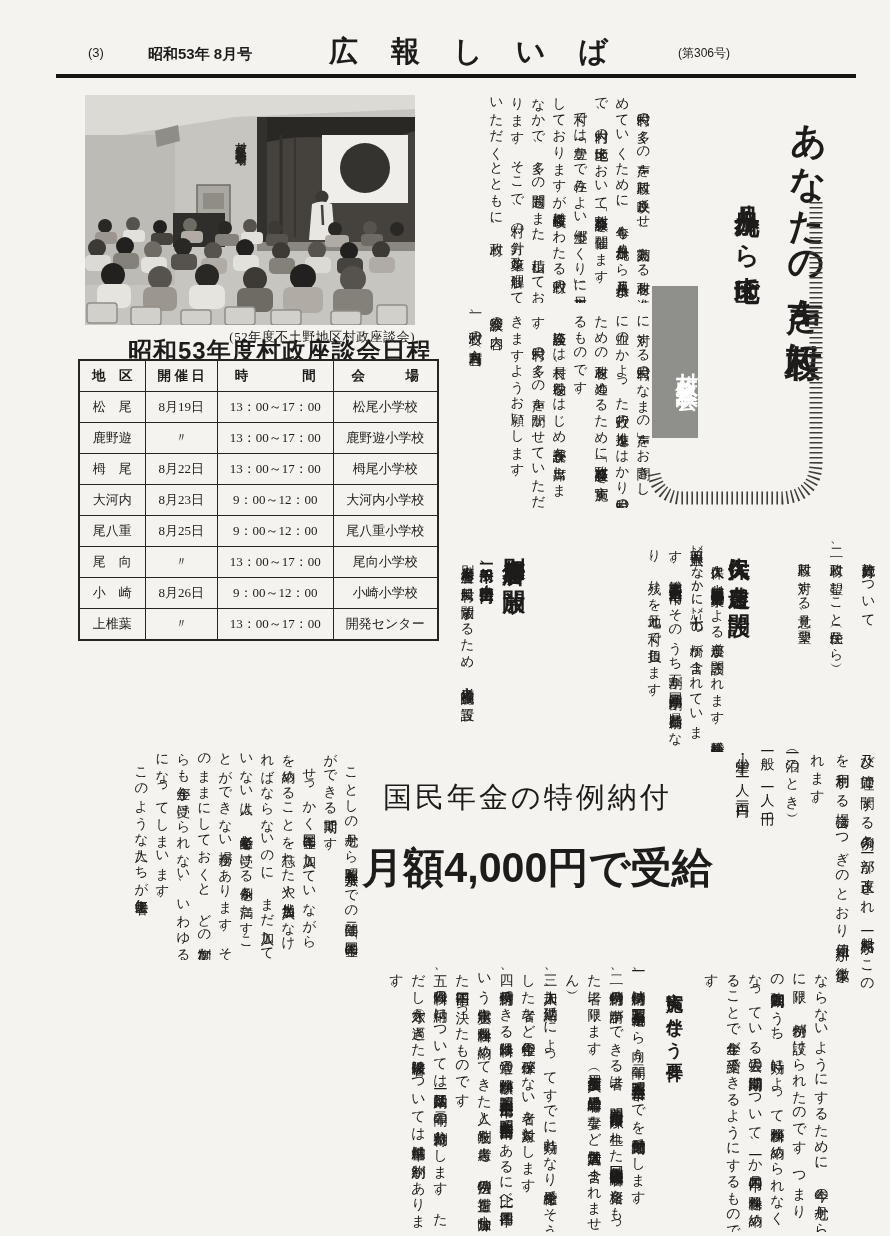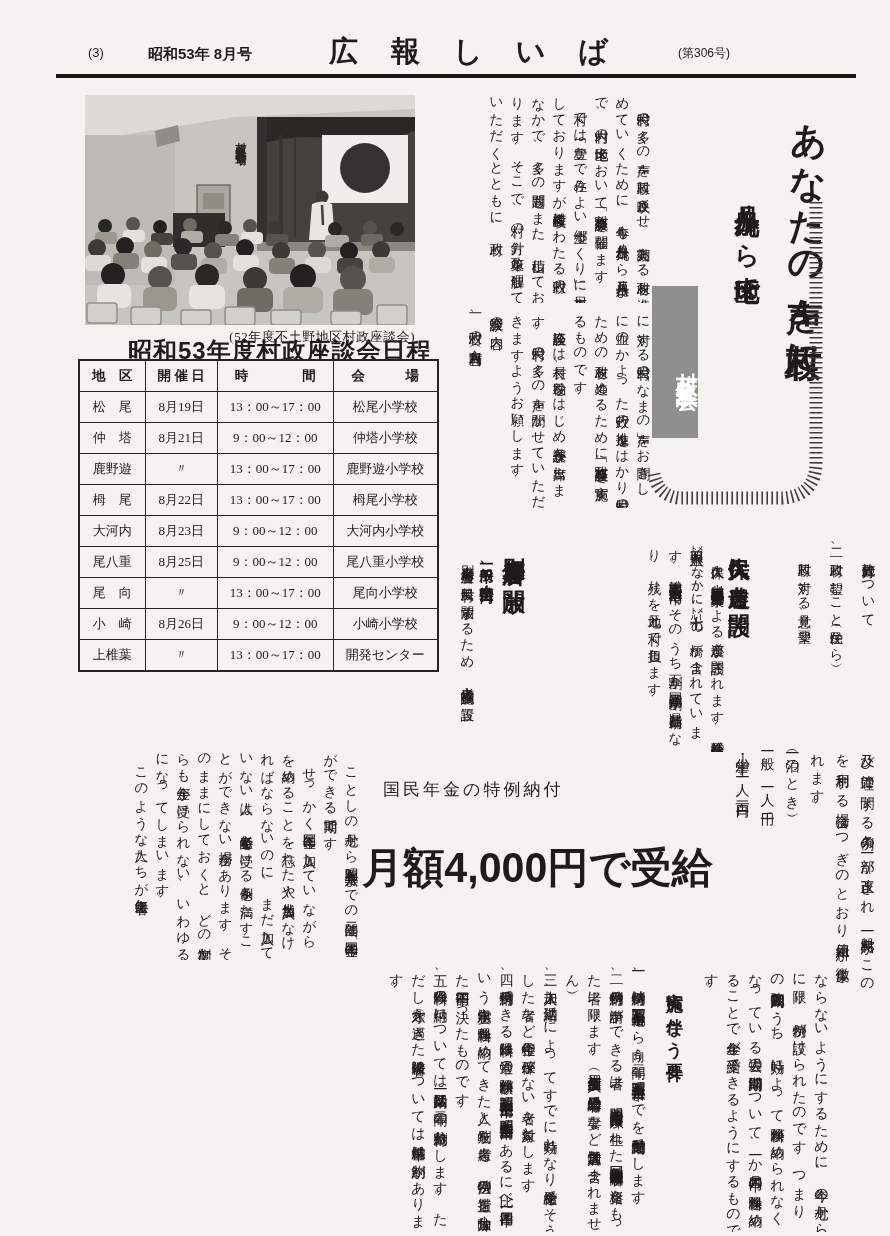--- a/index.html
+++ b/index.html
@@ -57,21 +57,21 @@
   .road-body{left:554px;top:540px;width:174px;height:212px;}
 
   .beppu-headline{left:502px;top:540px;height:190px;font-size:23px;line-height:1.05;font-weight:bold;
         font-family:"Liberation Sans","DejaVu Sans",sans-serif;letter-spacing:1px;}
   .beppu-subheadline{left:479px;top:556px;height:180px;font-size:14px;line-height:1.15;font-weight:bold;
         font-family:"Liberation Sans","DejaVu Sans",sans-serif;}
   .beppu-body{left:430px;top:540px;width:48px;height:212px;}
   .beppu-body-cont{right:10px;top:744px;width:186px;height:248px;font-size:14px;line-height:25px;letter-spacing:2px;}
 
   .pension-intro{left:70px;top:744px;width:292px;height:216px;}
-  .pension-kicker{position:absolute;left:383px;top:778px;font-size:17px;letter-spacing:3px;}
+  .pension-kicker{position:absolute;left:383px;top:778px;font-size:29px;letter-spacing:3px;}
   .pension-headline{position:absolute;left:362px;top:840px;font-size:42px;font-weight:900;
         font-family:"Liberation Sans","DejaVu Sans",sans-serif;letter-spacing:0px;transform:scaleX(0.98);transform-origin:left;}
 
   .pension-bottom{position:absolute;right:58px;top:964px;width:774px;height:268px;writing-mode:vertical-rl;overflow:hidden;}
   .pension-bottom .vp{white-space:pre-line;font-size:14px;line-height:22px;letter-spacing:0.6px;}
   .pension-bottom h3{margin:0;padding:16px 14px 0 14px;font-size:17px;font-weight:bold;
         font-family:"Liberation Sans","DejaVu Sans",sans-serif;letter-spacing:2px;}
 </style>
 </head>
 <body>
@@ -198,26 +198,20 @@
         </tr>
       </thead>
     <tbody>
         <tr>
           <td>松　尾</td>
           <td>8月19日</td>
           <td>13：00～17：00</td>
           <td>松尾小学校</td>
         </tr>
         <tr>
-          <td>仲　塔</td>
-          <td>8月21日</td>
-          <td>9：00～12：00</td>
-          <td>仲塔小学校</td>
-        </tr>
-        <tr>
           <td>鹿野遊</td>
           <td>〃</td>
           <td>13：00～17：00</td>
           <td>鹿野遊小学校</td>
         </tr>
         <tr>
           <td>栂　尾</td>
           <td>8月22日</td>
           <td>13：00～17：00</td>
           <td>栂尾小学校</td>

